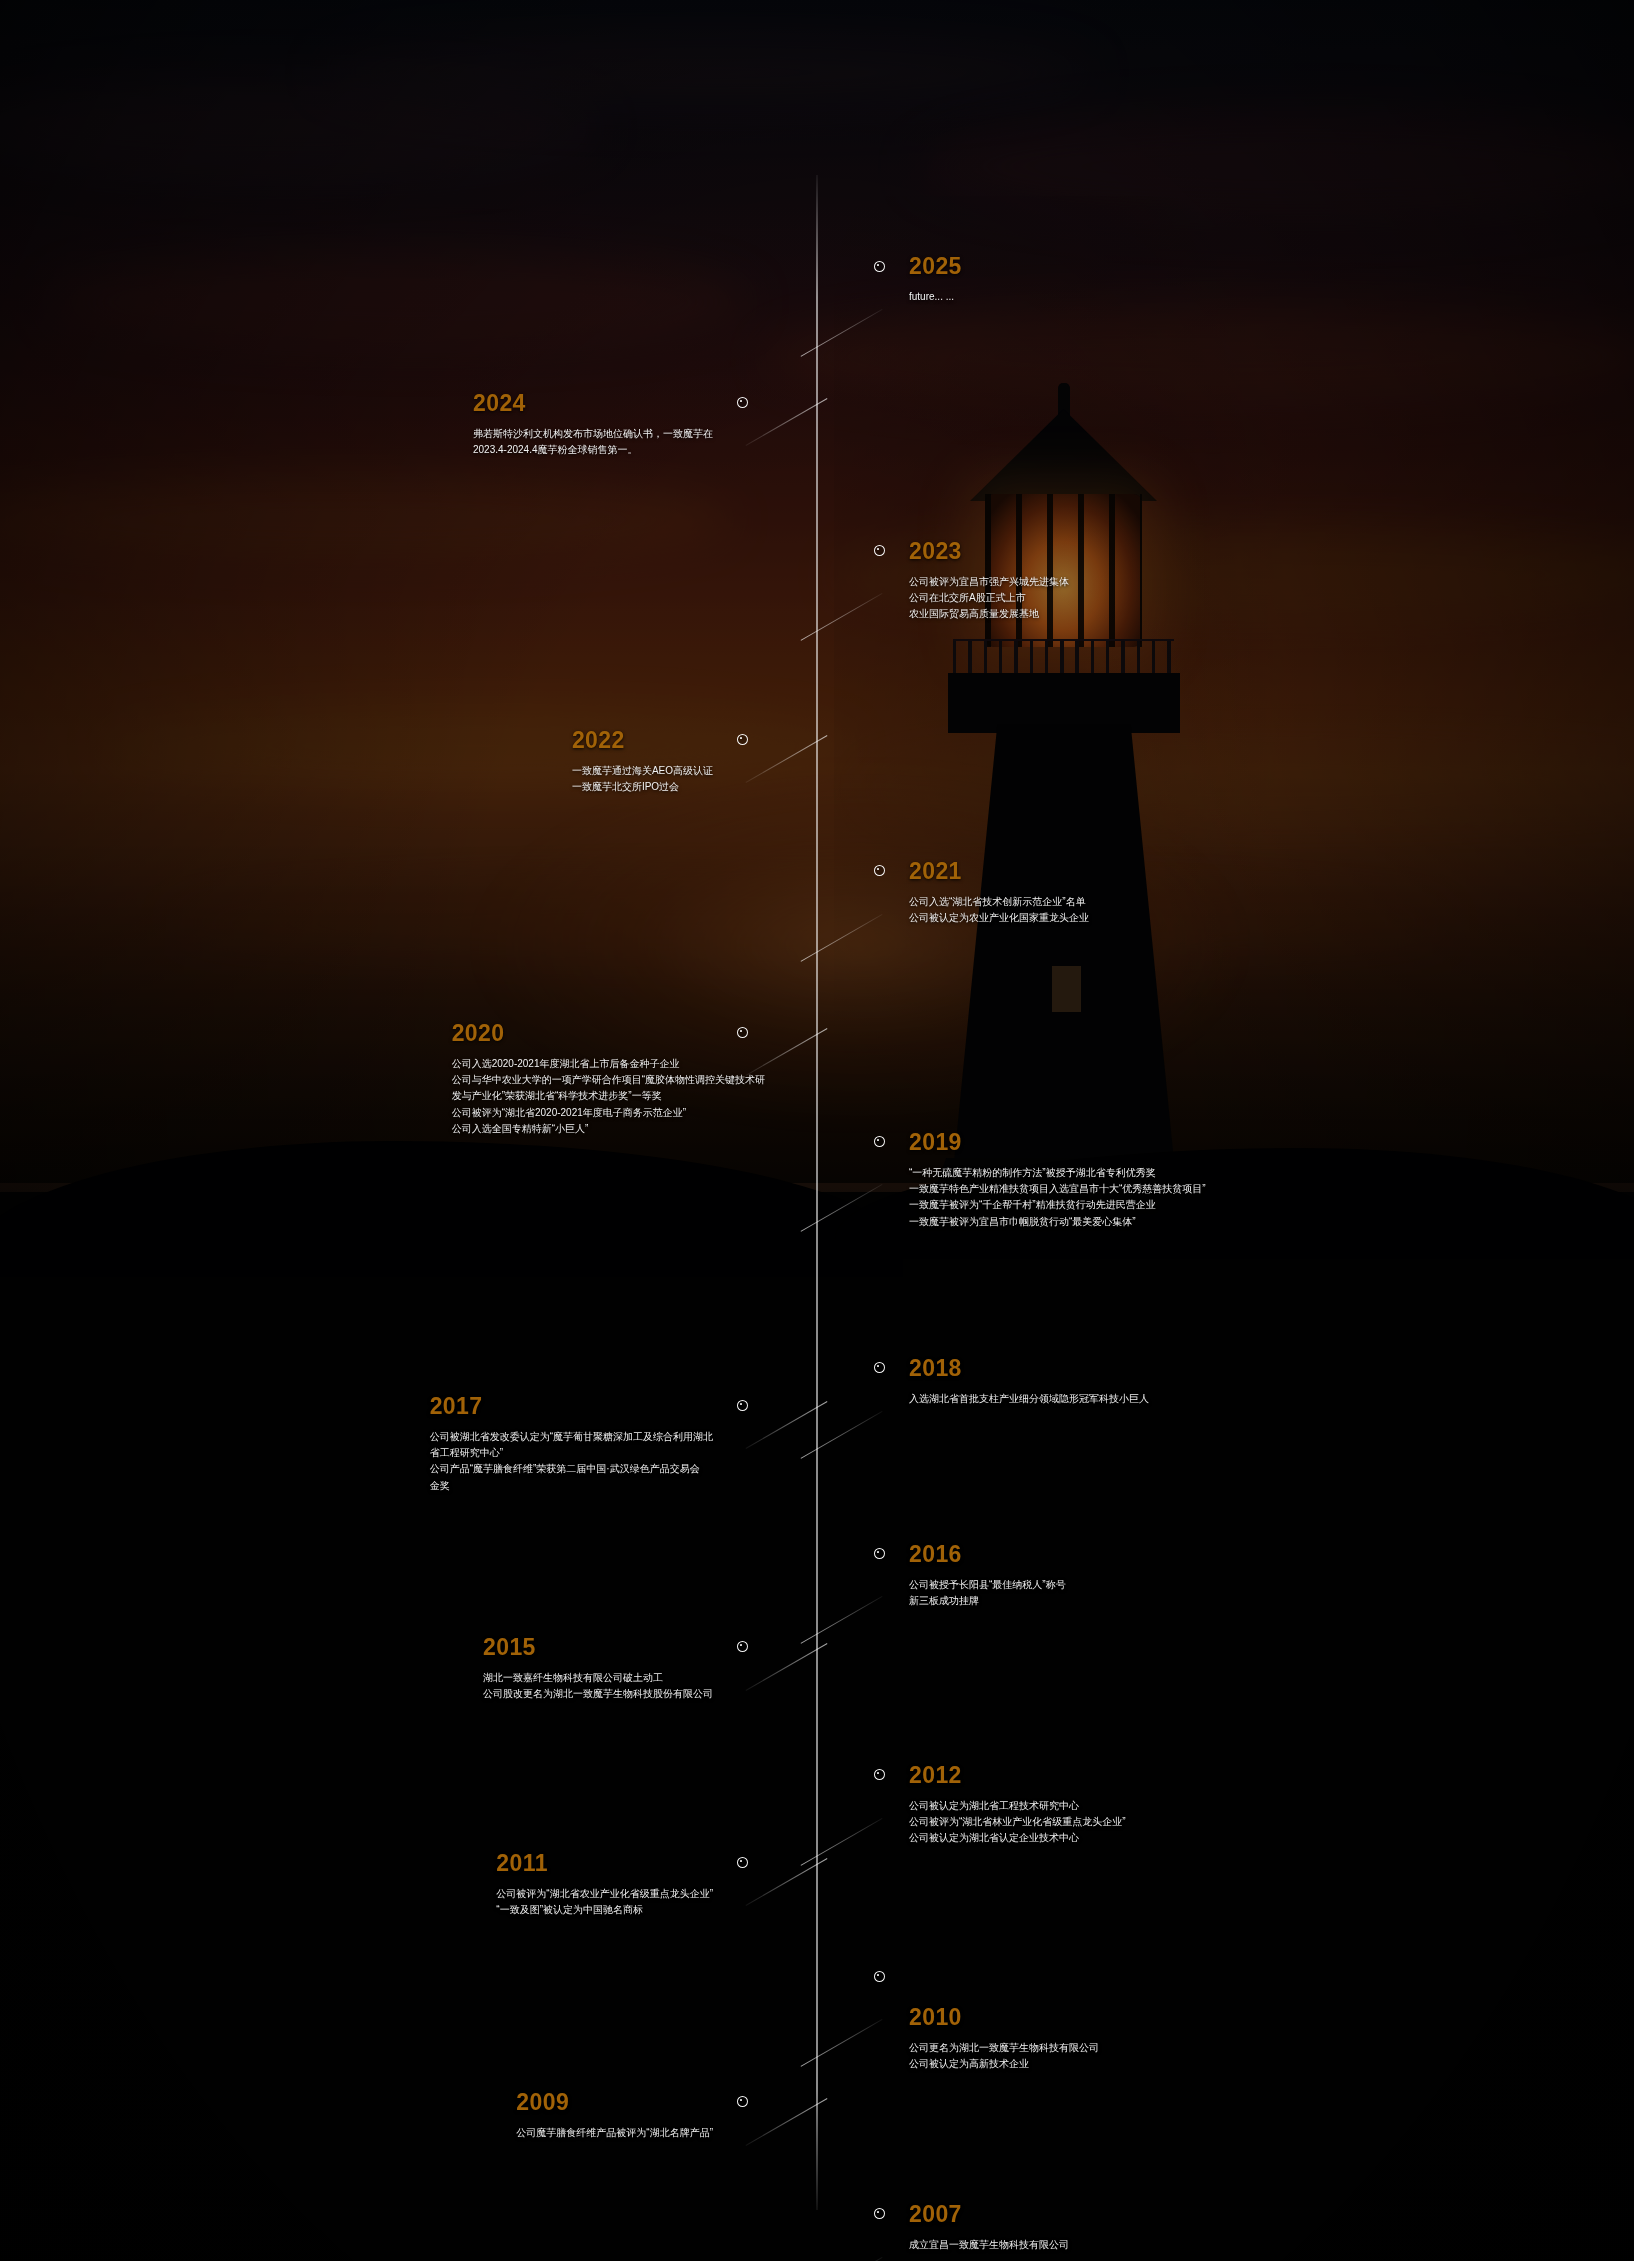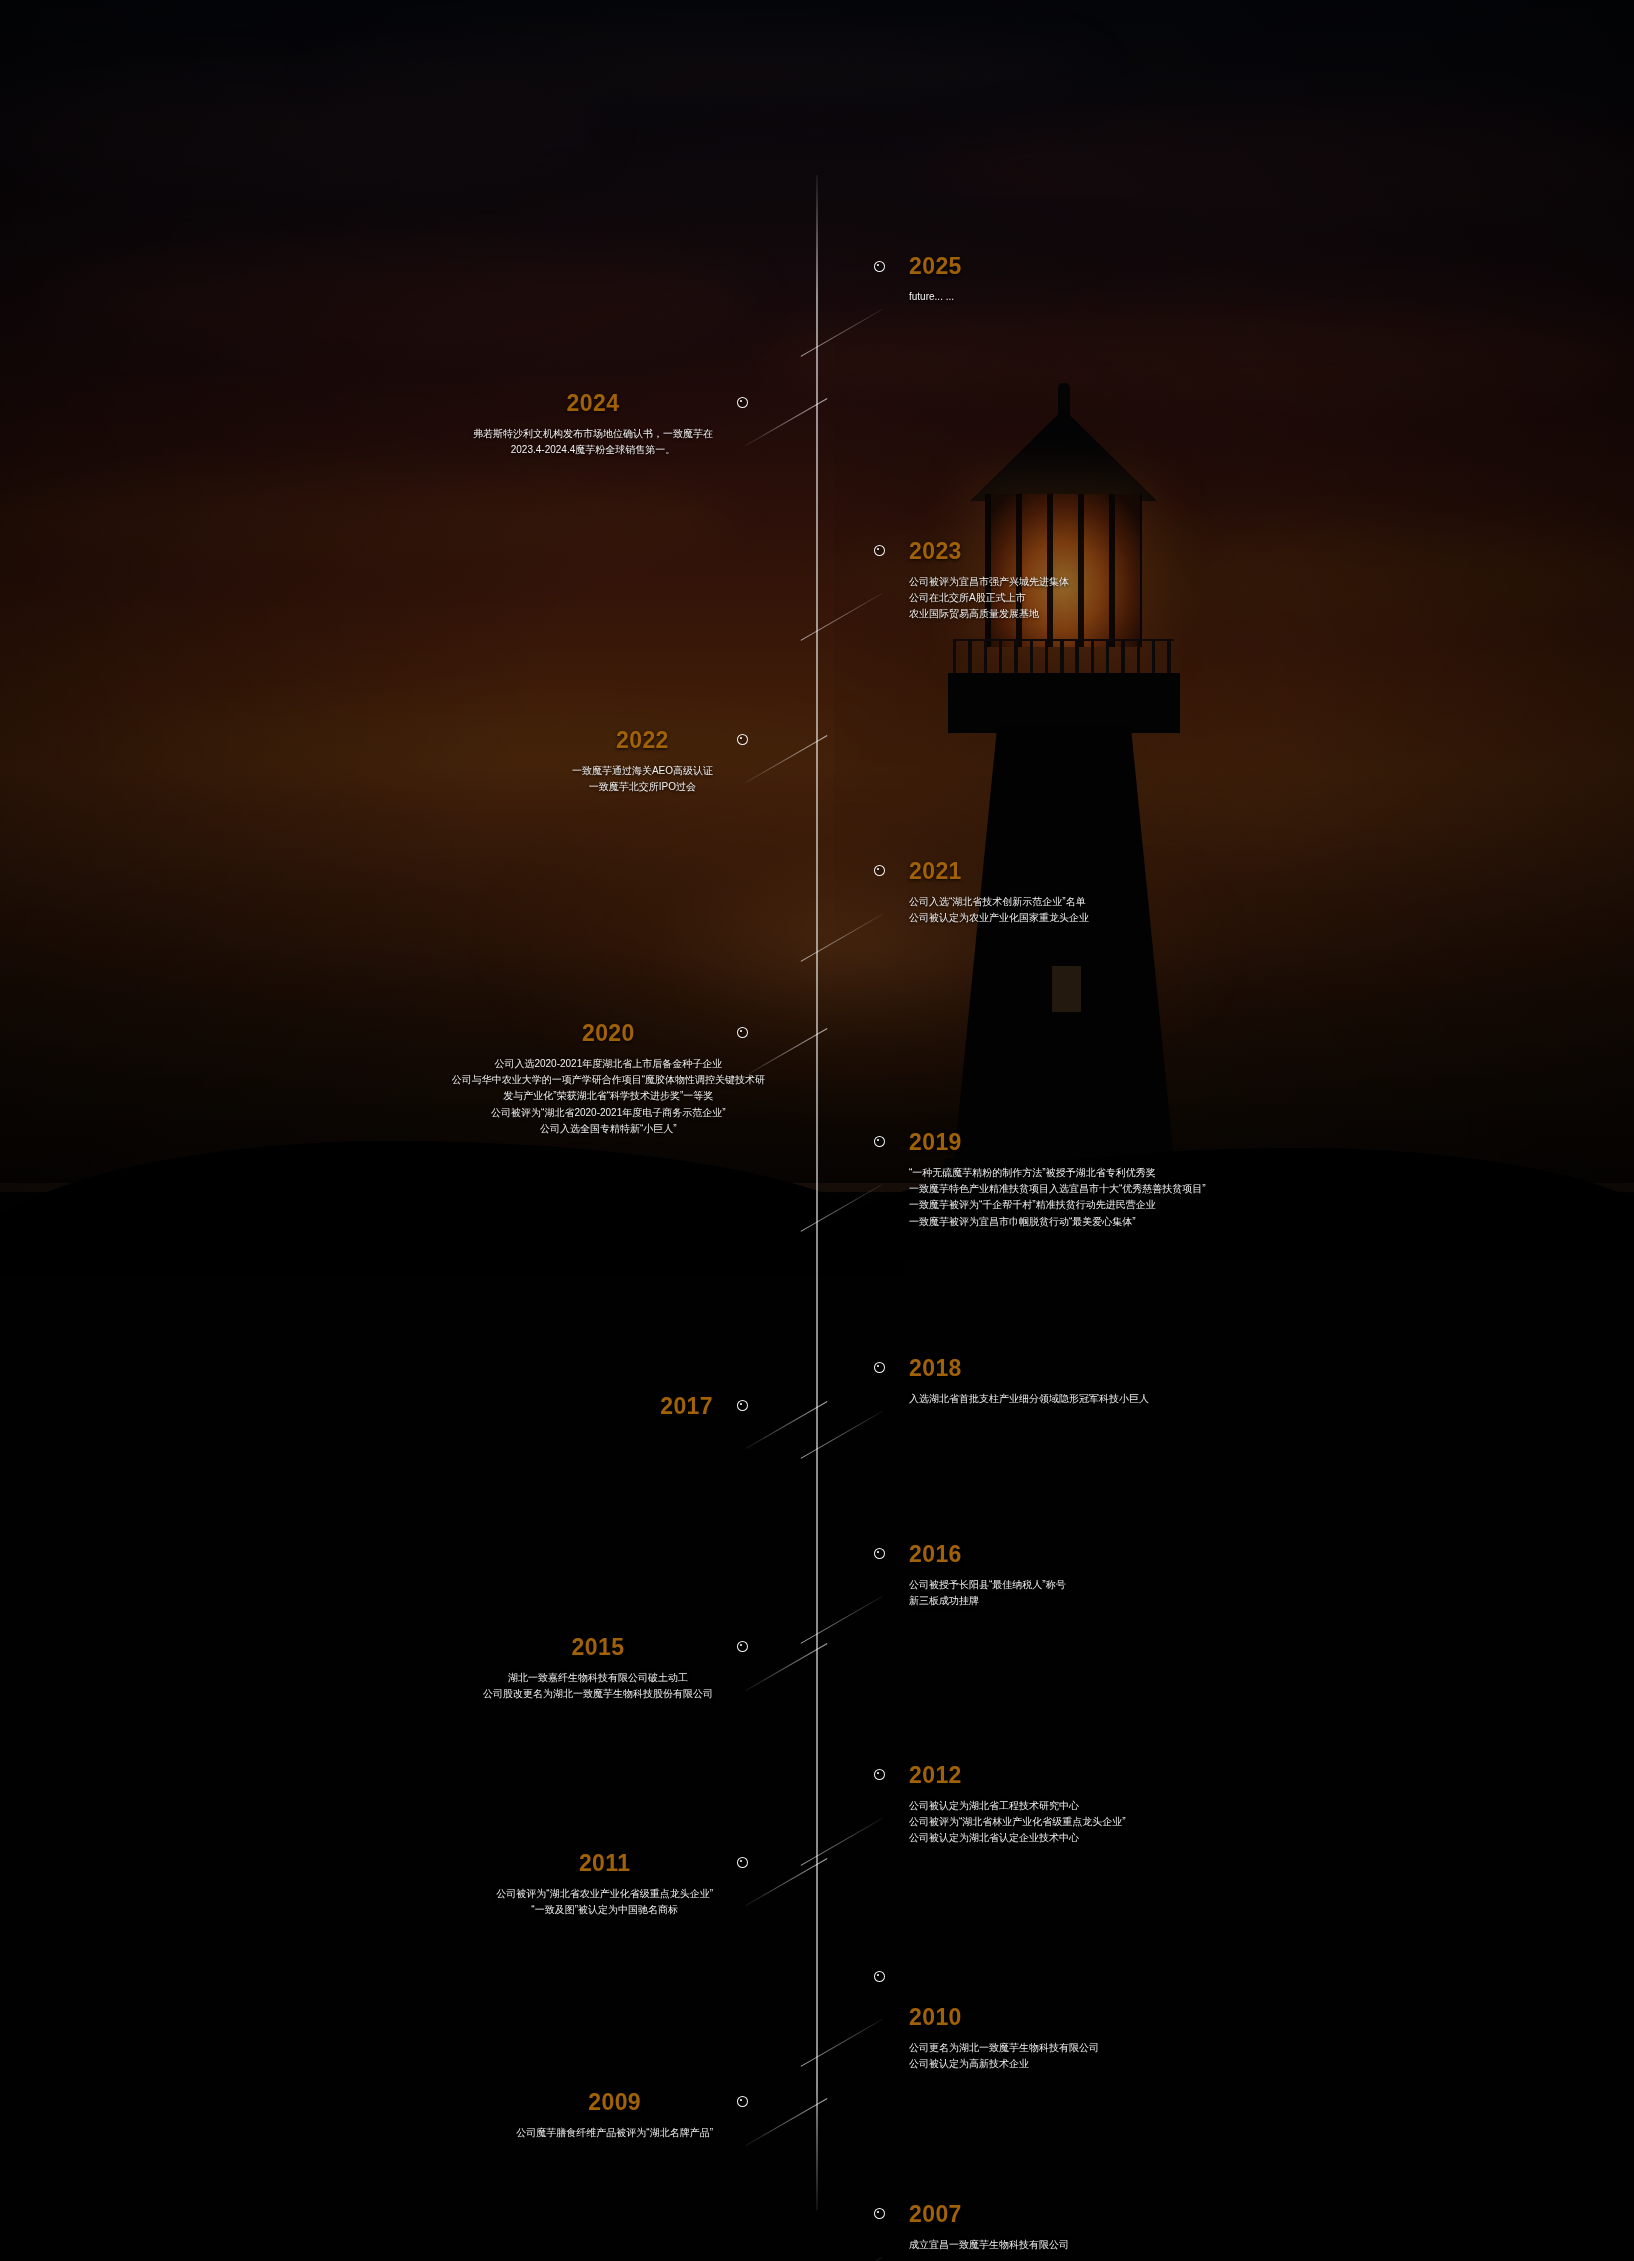--- a/index.html
+++ b/index.html
@@ -223,21 +223,21 @@
     text-shadow: 0 0.9px 3.4px rgba(0,0,0,.9);
   }
   .node .lines {
     font-size: 10px;
     line-height: 1.62;
     color: #f2f2f2;
     text-shadow: 0 0.9px 3.4px rgba(0,0,0,.95);
     white-space: nowrap;
   }
   .node.right { text-align: left; }
-  .node.left  { text-align: center; }
+  .node.left  { text-align: left; }
 
   .dot {
     position: absolute;
     width: 9.4px; height: 9.4px;
     border-radius: 50%;
     border: 1.7px solid rgba(255,255,255,.95);
     background: rgba(0,0,0,.2);
     top: 0;
   }
   .dot::after {
@@ -375,20 +375,26 @@
       <div class="node right" style="top: 1357px; left: 909px;">
         <div class="year">2018</div>
         <div class="lines">
           <div>入选湖北省首批支柱产业细分领域隐形冠军科技小巨人</div>
         </div>
       </div>
       <div class="dot left" style="top: 1400px;"></div>
       <div class="connector leftward" style="left: 746px; top: 1448px; width: 94px; transform: rotate(-30deg); transform-origin: 0px 100%;"></div>
       <div class="node left" style="top: 1395px; right: 922px;">
         <div class="year">2017</div>
+        <div class="lines">
+          <div>公司被湖北省发改委认定为“魔芋葡甘聚糖深加工及综合利用湖北</div>
+          <div>省工程研究中心”</div>
+          <div>公司产品“魔芋膳食纤维”荣获第二届中国·武汉绿色产品交易会</div>
+          <div>金奖</div>
+        </div>
       </div>
       <div class="dot right" style="top: 1548px;"></div>
       <div class="connector" style="left: 788px; top: 1596px; width: 94px; transform: rotate(-30deg); transform-origin: 100% 0px;"></div>
       <div class="node right" style="top: 1543px; left: 909px;">
         <div class="year">2016</div>
         <div class="lines">
           <div>公司被授予长阳县“最佳纳税人”称号</div>
           <div>新三板成功挂牌</div>
         </div>
       </div>

